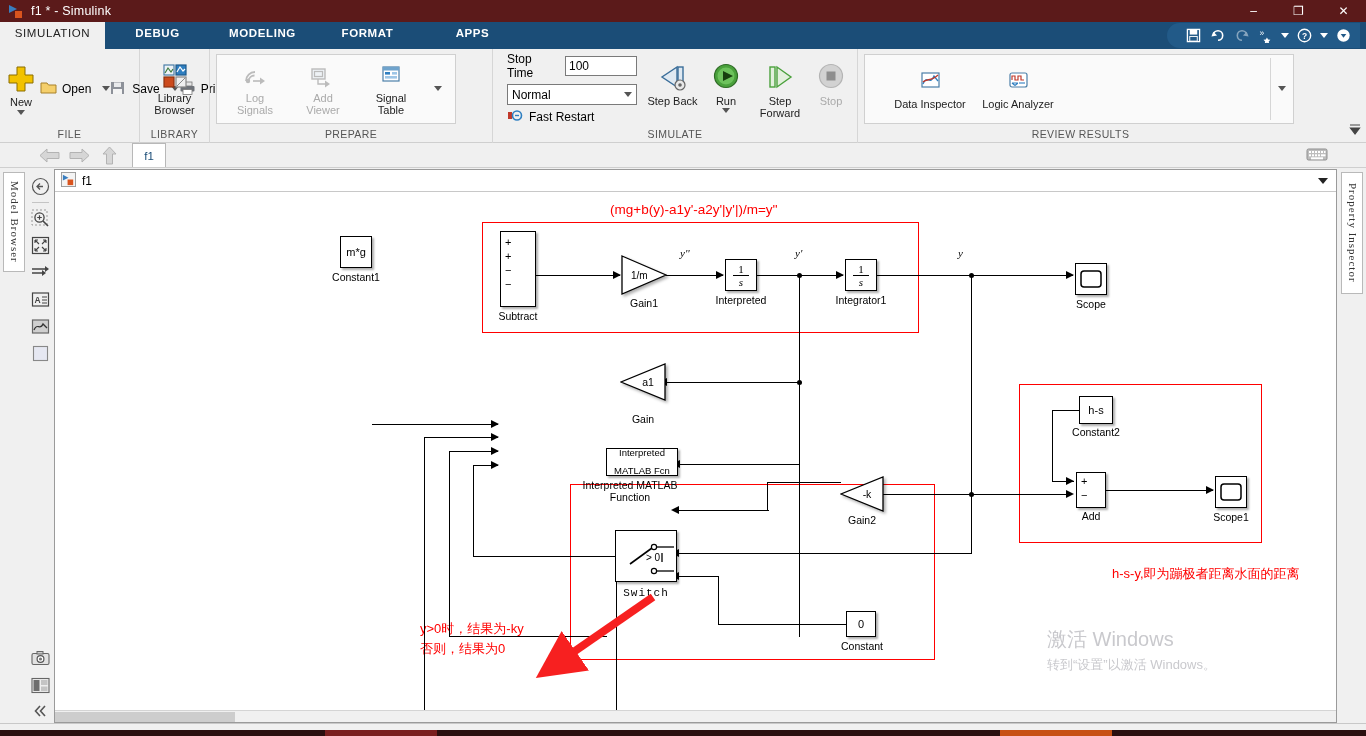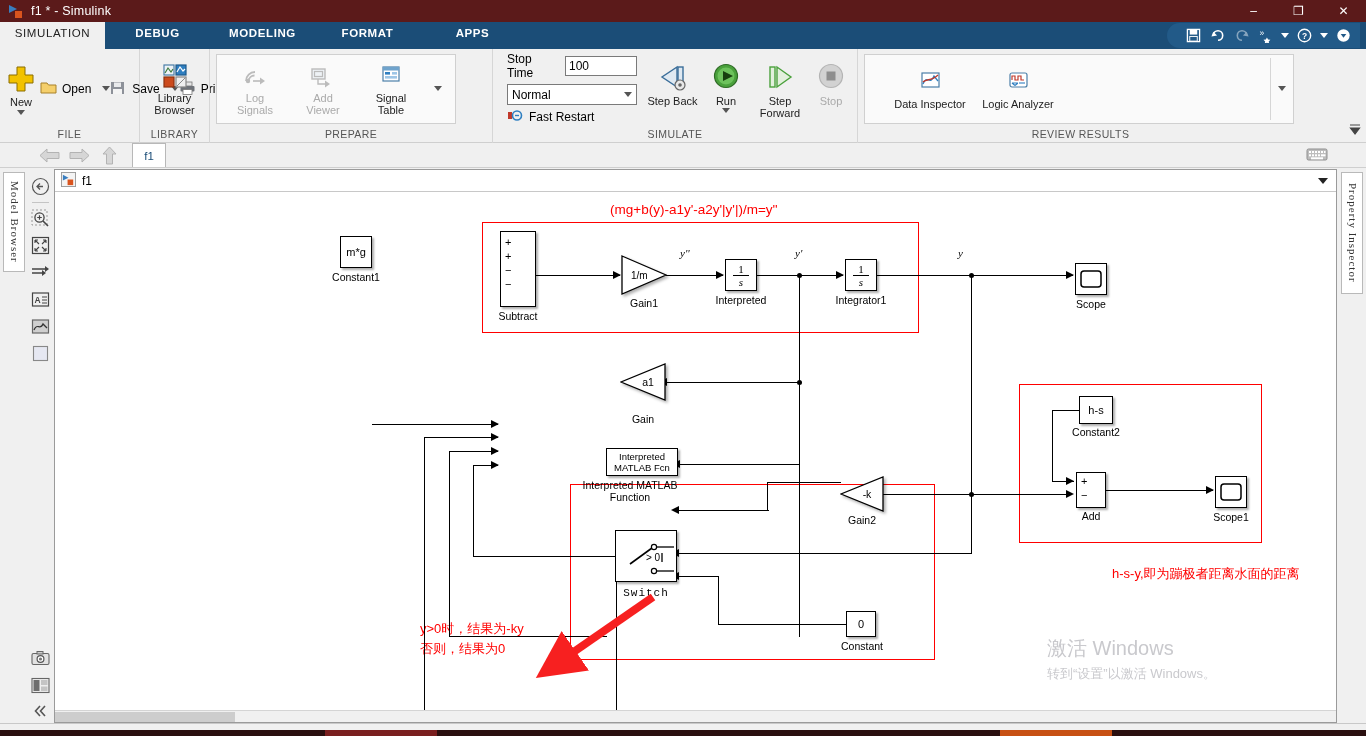--- a/index.html
+++ b/index.html
@@ -129,21 +129,21 @@
     display:flex; align-items:center; position:relative; font-size:11.5px;
     color:#222; }
   #sb-ready { position:absolute; left:8px; }
   #sb-zoom { position:absolute; left:694px; }
   #sb-solver { position:absolute; right:8px; color:#1b3a8c; }
   #wm { position:absolute; right:5px; bottom:2px; font-size:12px;
     color:#c8c8d4; letter-spacing:.3px; white-space:nowrap;
     font-family:"Liberation Serif",serif; }
 
   
-  #actwm { position:absolute; right:120px; bottom:39px; text-align:left;
+  #actwm { position:absolute; right:120px; bottom:48px; text-align:left;
     color:#c9c9cd; pointer-events:none; }
   #actwm .a1 { font-size:20px; }
   #actwm .a2 { font-size:13px; margin-top:3px; }
 
   
   #taskbar { position:absolute; left:0; bottom:0; width:1366px; height:6px;
     background:#2a0f0f; }
   #taskbar .seg { position:absolute; top:0; height:6px; }
 
   
@@ -626,21 +626,21 @@
       <div class="arw l" style="left:617px;top:267.5px;"></div>
 
       <div style="position:absolute;left:565px;top:171px;width:46px;height:38px;">
         <svg width="46" height="38" viewBox="0 0 46 38" style="filter:drop-shadow(2px 2px 1.5px rgba(0,0,0,.32))">
           <polygon points="45,1 45,37 1,19" fill="#fff" stroke="#000" stroke-width="1.3"></polygon>
           <text x="28" y="23" font-size="10.5" text-anchor="middle" font-family="Liberation Sans, sans-serif">a1</text>
         </svg>
       </div>
       <div class="blabel" style="left:555px;top:221px;width:66px;">Gain</div>
 
-      <div class="blk" style="left:551px;top:256px;width:72px;height:28px;font-size:9.5px;line-height:11px;text-align:center;">
+      <div class="blk" style="left:551px;top:256px;width:72px;height:28px;font-size:9.5px;line-height:18px;text-align:center;">
         <span style="display:block;width:70px;word-spacing:normal;">Interpreted MATLAB Fcn</span>
       </div>
       <div class="blabel" style="left:520px;top:287px;width:110px;line-height:12px;white-space:normal;">Interpreted MATLAB Function</div>
 
       <div class="blk" style="left:790px;top:67px;width:32px;height:32px;">
         <svg width="22" height="26" viewBox="0 0 22 26">
           <text x="11" y="11" font-size="11" text-anchor="middle" font-family="Liberation Serif, serif">1</text>
           <line x1="3" y1="13.5" x2="19" y2="13.5" stroke="#000" stroke-width="1"></line>
           <text x="11" y="24" font-size="11" text-anchor="middle" font-style="italic" font-family="Liberation Serif, serif">s</text>
         </svg>

